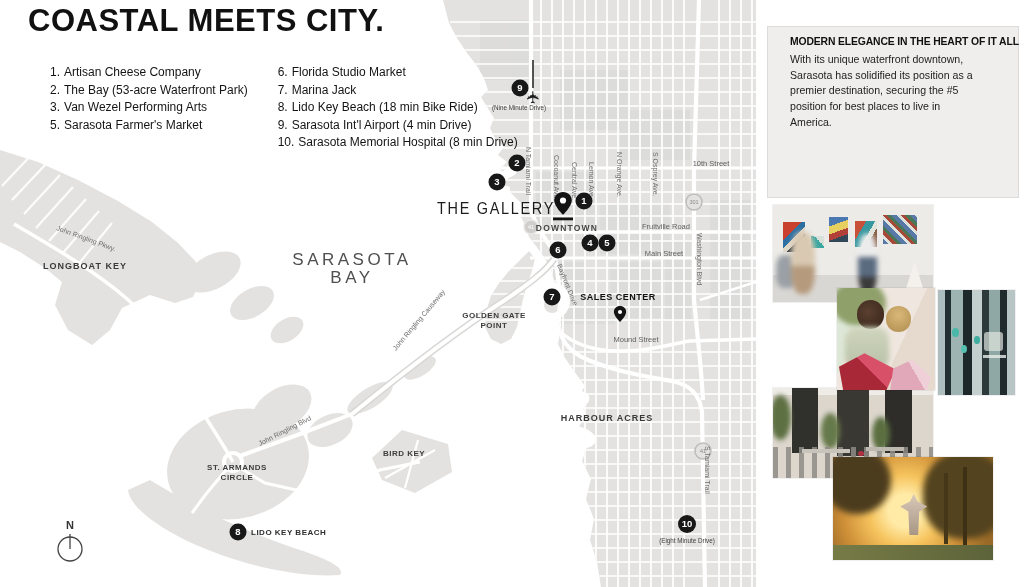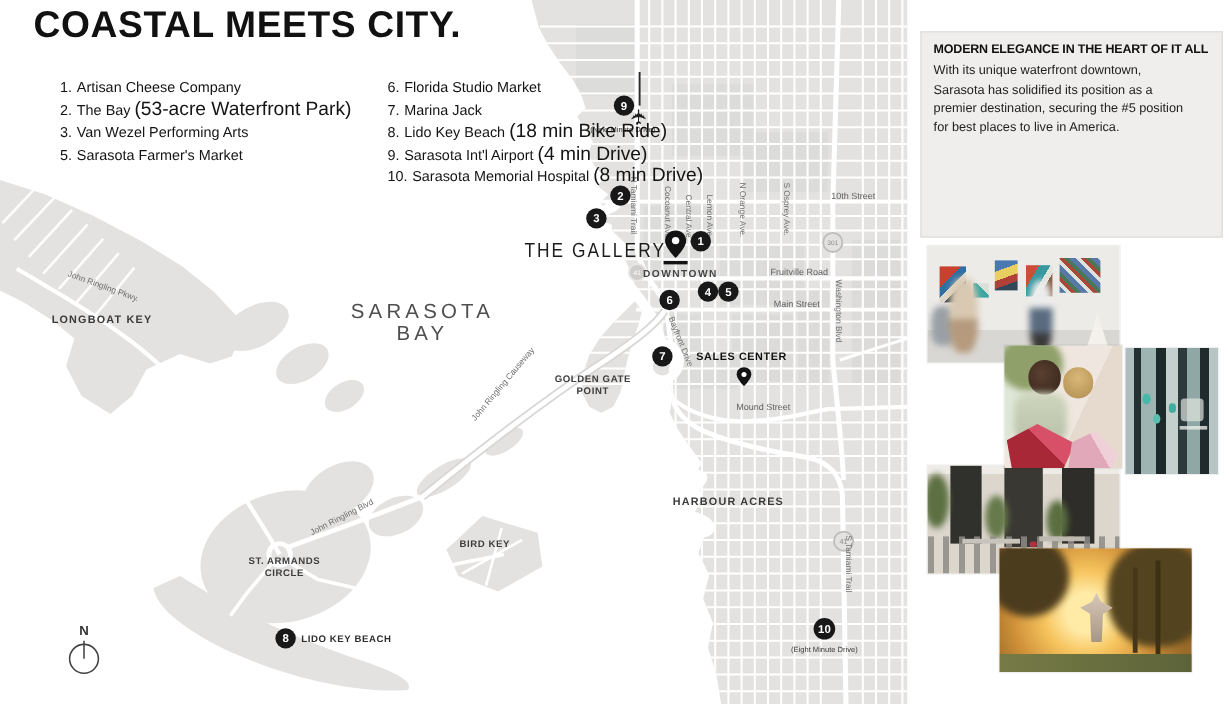--- a/index.html
+++ b/index.html
@@ -6,25 +6,25 @@
   body{width:1024px;height:587px;position:relative;background:#fff;overflow:hidden;
        font-family:"Liberation Sans",sans-serif;color:#1c1c1c}
 
   
   .title{position:absolute;left:28px;top:3px;font-size:31px;font-weight:bold;
          letter-spacing:.5px;color:#111;z-index:5}
   .legend{position:absolute;left:50px;top:64px;z-index:5;display:flex;gap:30px}
   .lcol{display:flex;flex-direction:column}
   .li{font-size:12px;line-height:17.6px;color:#141414;white-space:nowrap}
   .li .num{margin-right:4px}
-  .li .note{font-size:16px}
+  .li .note{font-size:12px}
 
   
   .panel{position:absolute;left:767px;top:26px;width:252px;height:172px;box-sizing:border-box;
-         background:#efeeec;border:1px solid #dcdbd9;padding:9px 10px;z-index:5}
+         background:#efeeec;border:1px solid #dcdbd9;padding:9px 22px;z-index:5}
   .panel h3{margin:0 0 5px 0;font-size:10.4px;letter-spacing:-.15px;white-space:nowrap;color:#101010}
   .panel p{margin:0 16px 8px 0;font-size:10.6px;line-height:1.48;color:#222}
 
   
   .map{position:absolute;left:0;top:0;z-index:1}
   .map text{font-family:"Liberation Sans",sans-serif}
   .area{font-size:8px;font-weight:bold;fill:#3d3d3d;letter-spacing:.5px;text-anchor:middle}
   .area9{font-size:9px;font-weight:bold;fill:#3a3a3a;letter-spacing:1px;text-anchor:middle}
   .street{font-size:7px;fill:#6e6e6e}
   .streeth{font-size:7.5px;fill:#5f5f5f;text-anchor:middle}

